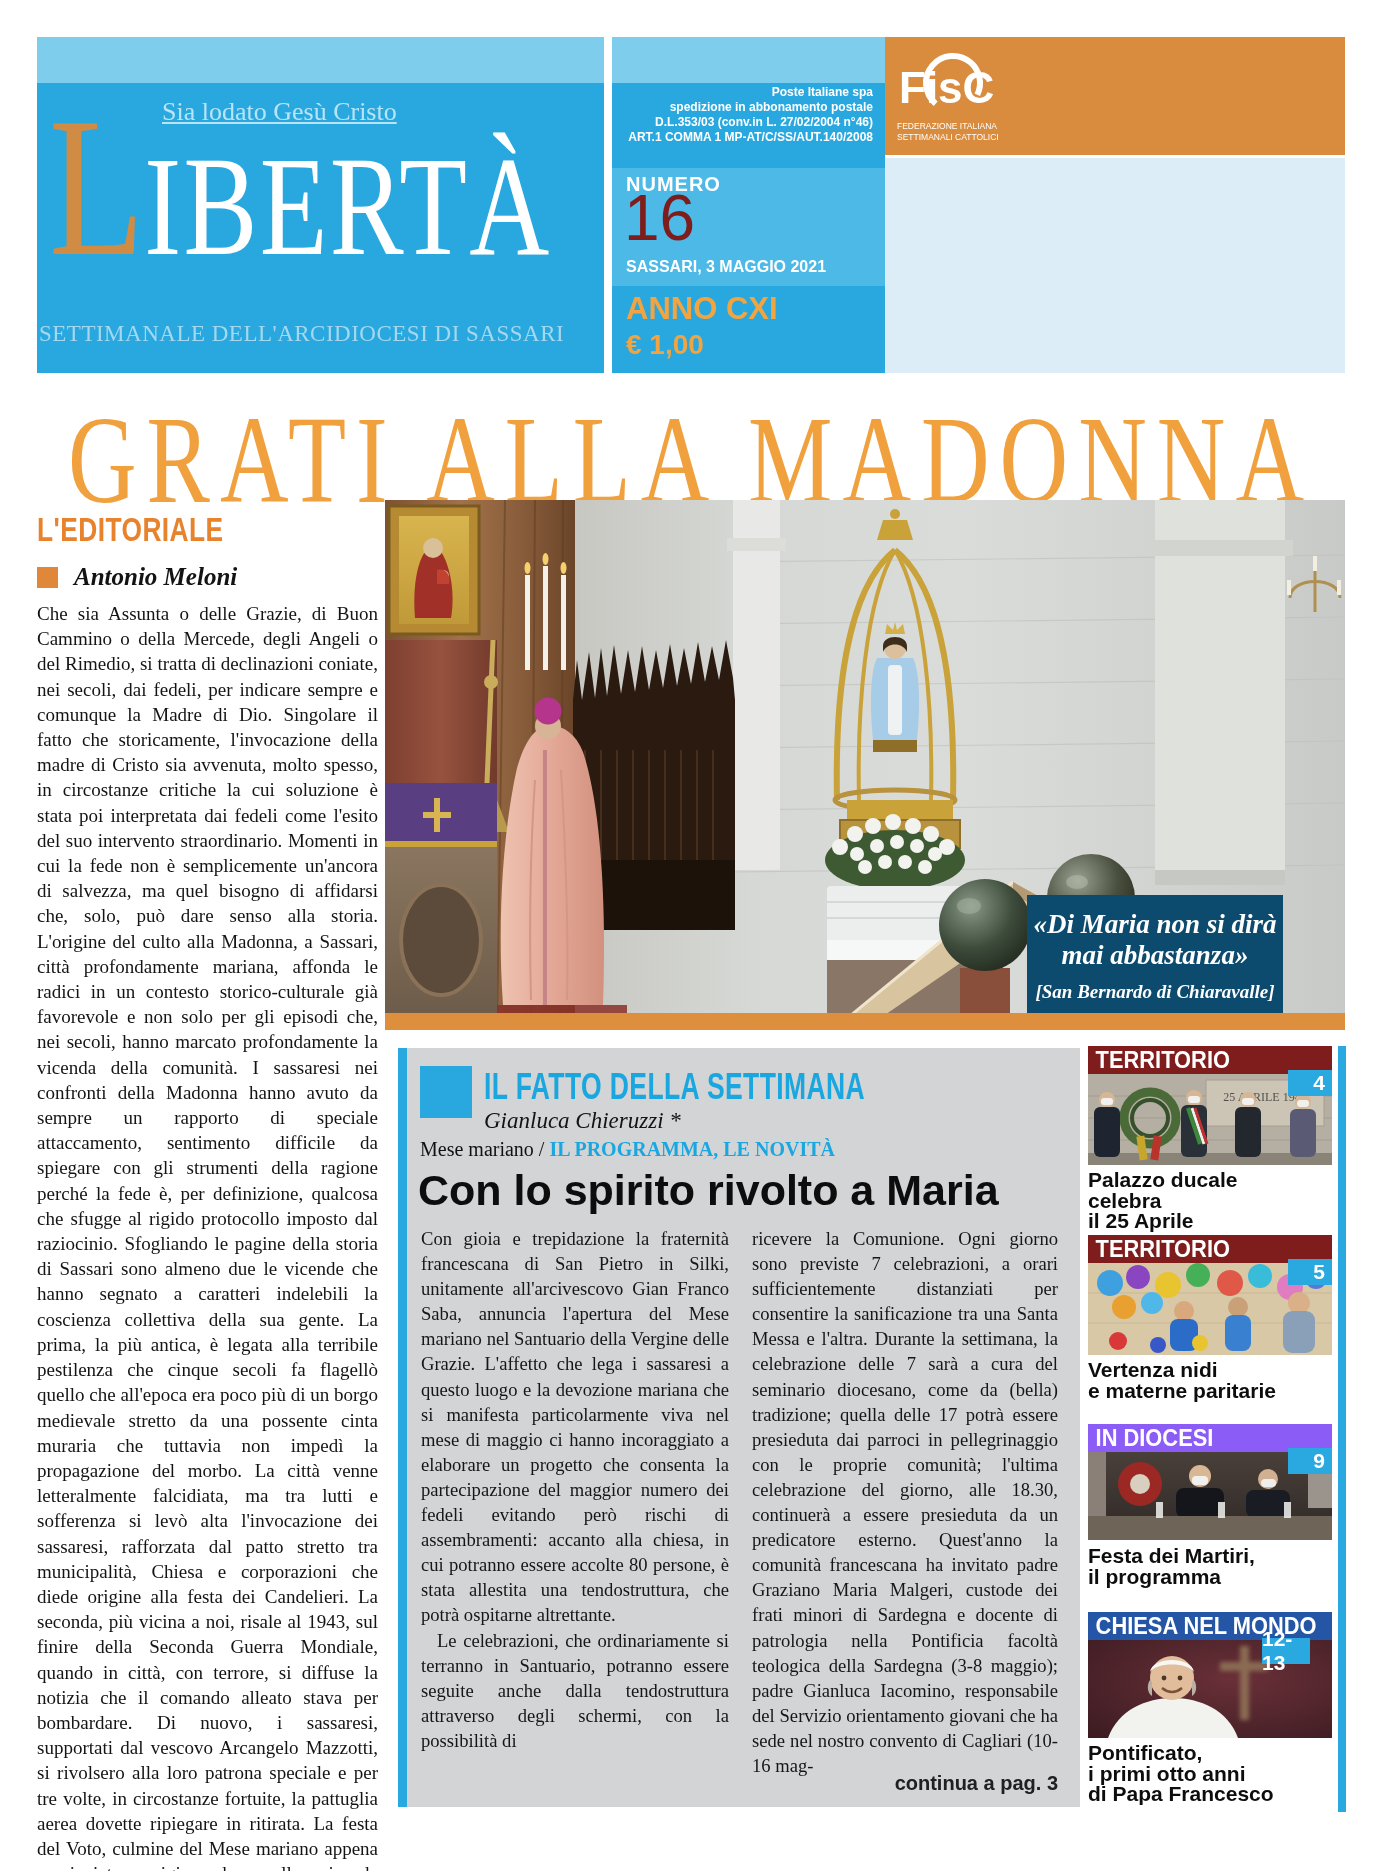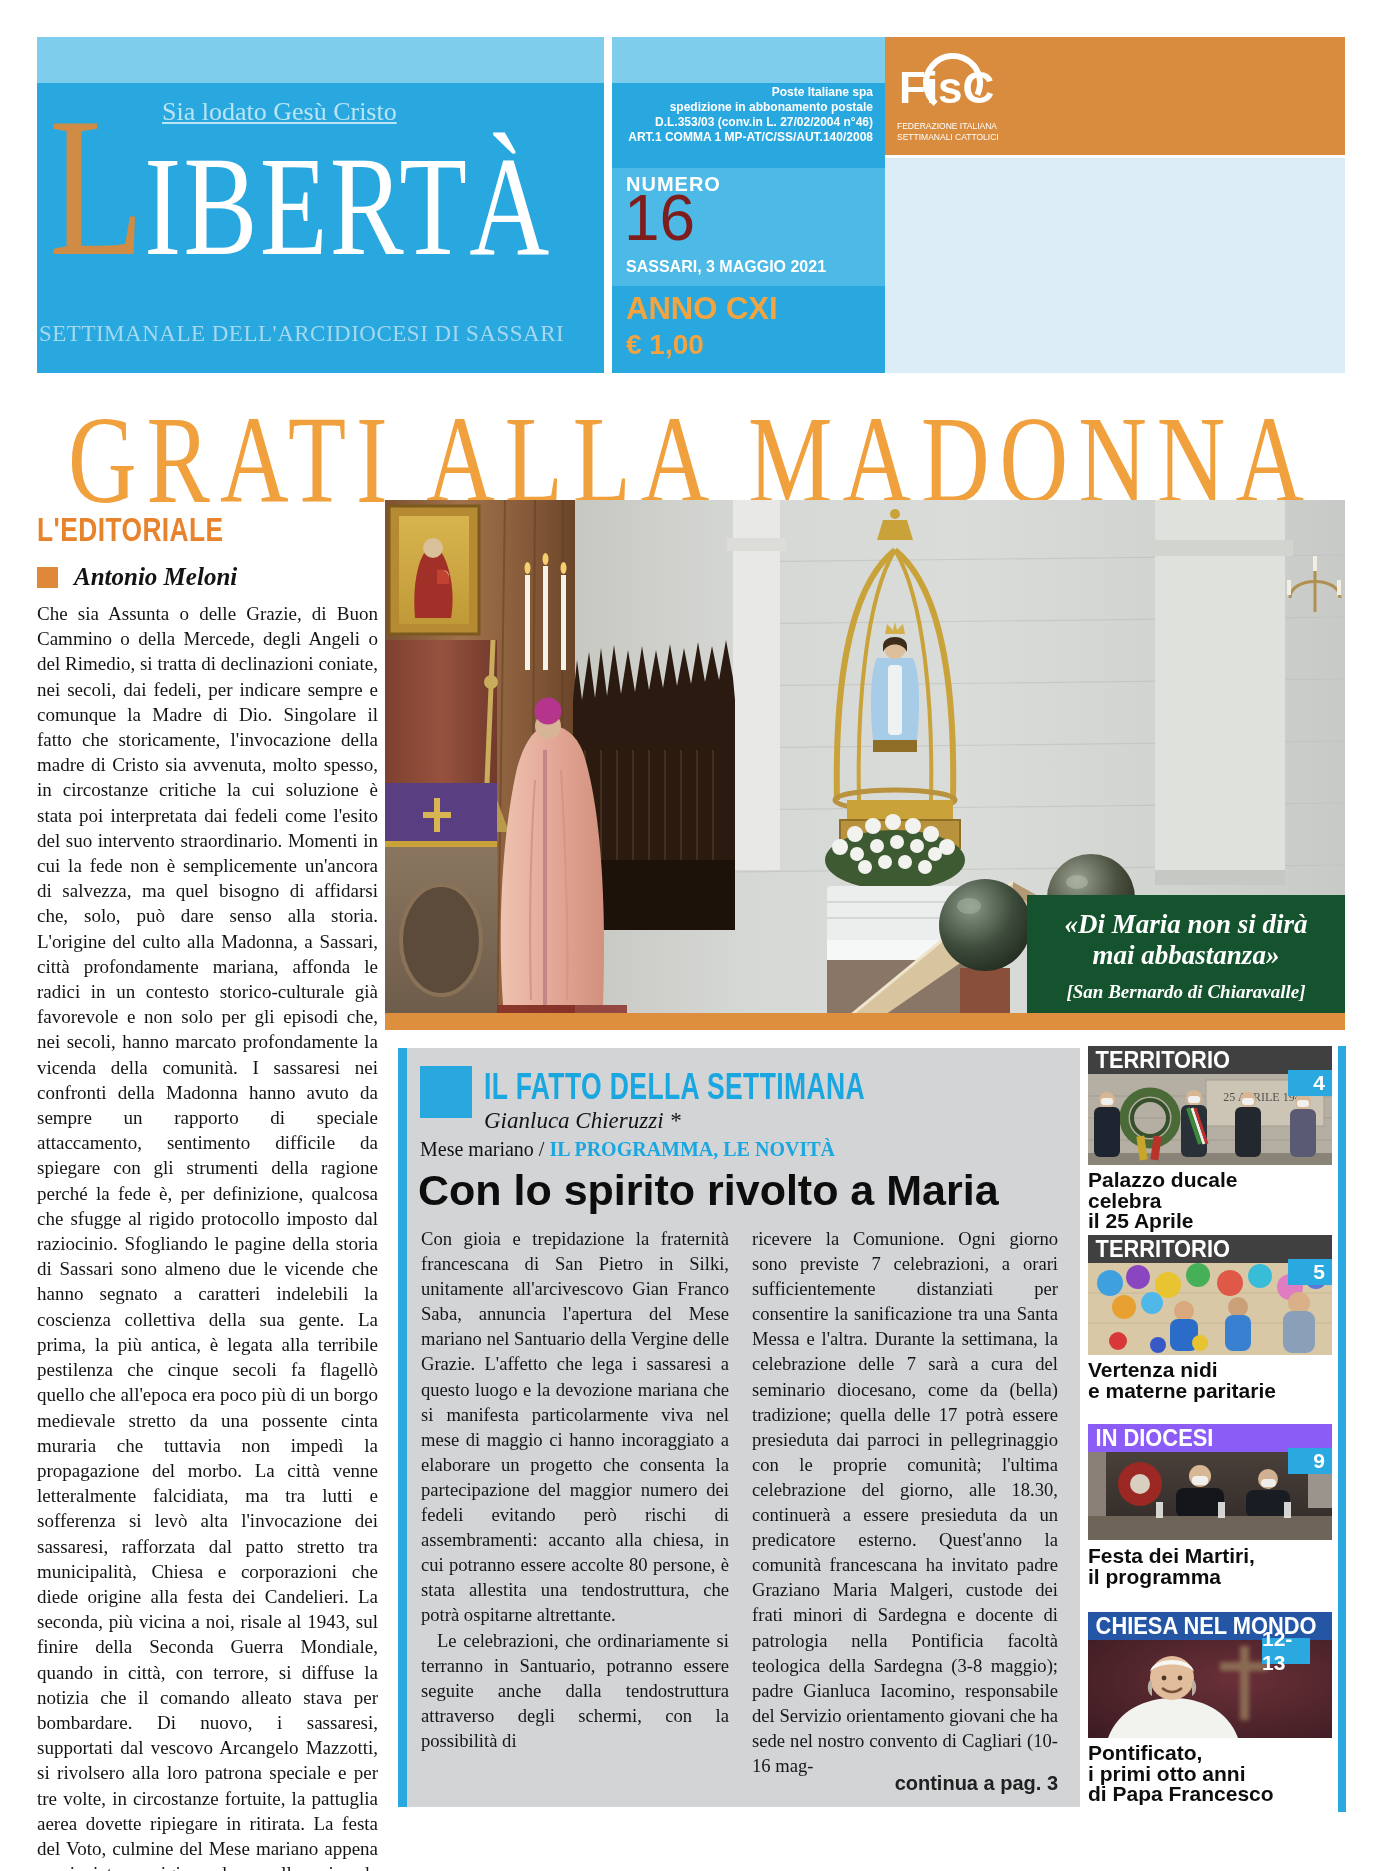--- a/index.html
+++ b/index.html
@@ -37,21 +37,21 @@
   .ed-kicker{left:37px;top:512px;font-family:"Liberation Sans",sans-serif;font-weight:bold;font-size:31px;
      color:#e8832d;transform:scale(.85,1.05);transform-origin:left top;letter-spacing:.5px;}
   .byline{left:37px;top:563px;display:flex;align-items:center;gap:16px;}
   .byline .sq{width:21px;height:21px;background:#e0883a;}
   .byline .nm{font-weight:bold;font-style:italic;font-size:25px;color:#131313;}
   .ed-body{left:37px;top:601px;width:341px;height:1225px;font-size:19px;line-height:25.2px;
      text-align:justify;color:#141414;}
 
   
   .photo{left:385px;top:500px;width:960px;height:530px;background:#cfd2d0;overflow:hidden;}
-  .quote-box{left:642px;top:395px;width:318px;height:118px;background:#14532d;color:#fff;}
+  .quote-box{left:642px;top:395px;width:256px;height:118px;background:#0c4a6e;color:#fff;}
   .quote-txt{left:0;top:14px;width:100%;text-align:center;font-weight:bold;font-style:italic;
      font-size:27px;line-height:31px;white-space:pre-line;}
   .quote-att{left:0;top:86px;width:100%;text-align:center;font-weight:bold;font-style:italic;font-size:19px;}
   .photo-strip{left:0;top:513px;width:960px;height:17px;background:#de8f3e;}
 
   
   .feature-box{left:398px;top:1048px;width:673px;height:759px;background:#d2d4d6;border-left:9px solid #2aa9e1;box-sizing:content-box;}
   .f-sq{left:420px;top:1066px;width:52px;height:52px;background:#29a8e0;}
   .f-section{left:484px;top:1066px;font-family:"Liberation Sans",sans-serif;font-weight:bold;font-size:34px;
      color:#1aa7e0;transform:scale(.78,1.08);transform-origin:left top;letter-spacing:.5px;}
@@ -64,21 +64,21 @@
   .f-col p+p{text-indent:16px;}
   .f-col1{left:421px;}
   .f-col2{left:752px;width:306px;}
   .f-cont{left:752px;top:1772px;width:306px;text-align:right;font-family:"Liberation Sans",sans-serif;
      font-weight:bold;font-size:20px;color:#202020;}
 
   
   .side-bar-hd{left:1088px;width:244px;height:28px;color:#fff;font-family:"Liberation Sans",sans-serif;
      font-weight:bold;font-size:23px;line-height:28px;}
   .side-bar-hd span{display:inline-block;transform:scale(.95,1);transform-origin:left center;padding-left:8px;}
-  .bar-green{background:#404040;}
+  .bar-green{background:#7f1d1d;}
   .bar-red{background:#8b5cf6;}
   .bar-blue{background:#2456a5;}
   .side-photo{left:1088px;width:244px;overflow:hidden;background:#999;}
   .pg-box{background:#2aa9e1;color:#fff;font-family:"Liberation Sans",sans-serif;font-weight:bold;
      font-size:21px;display:flex;align-items:center;justify-content:flex-end;padding-right:7px;box-sizing:border-box;}
   .side-cap{left:1088px;width:244px;font-family:"Liberation Sans",sans-serif;font-weight:bold;
      font-size:21px;line-height:20.5px;color:#0d0d0d;white-space:pre-line;}
   .cyan-line{left:1338px;top:1046px;width:8px;height:766px;background:#2aa9e1;}
 </style>
 </head>

